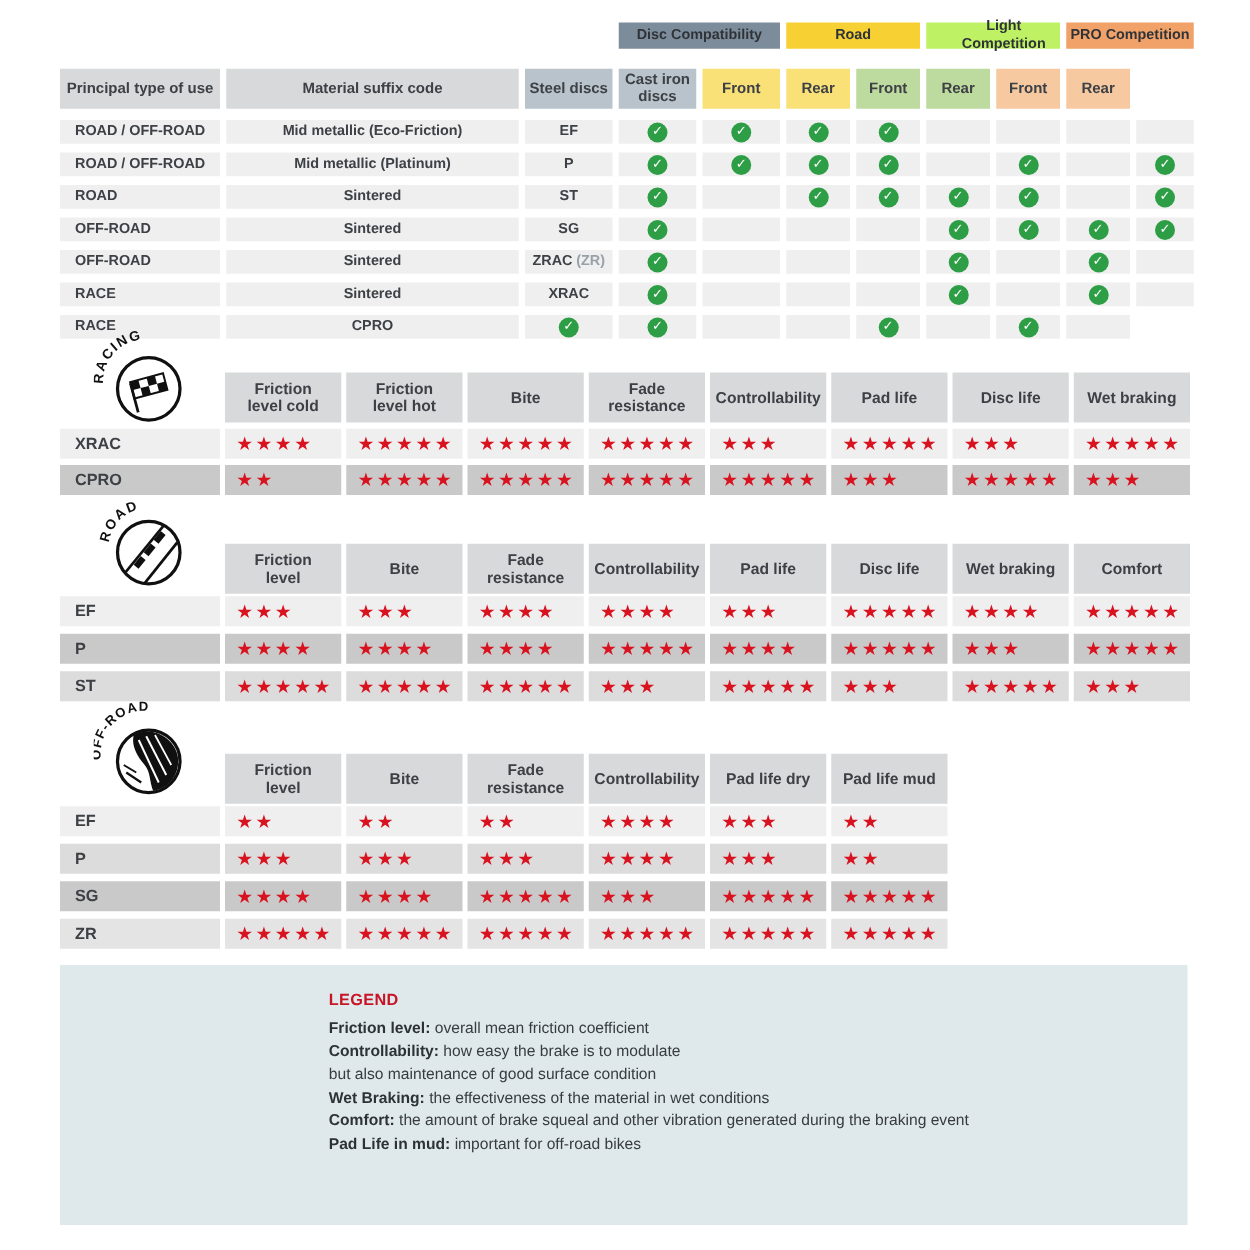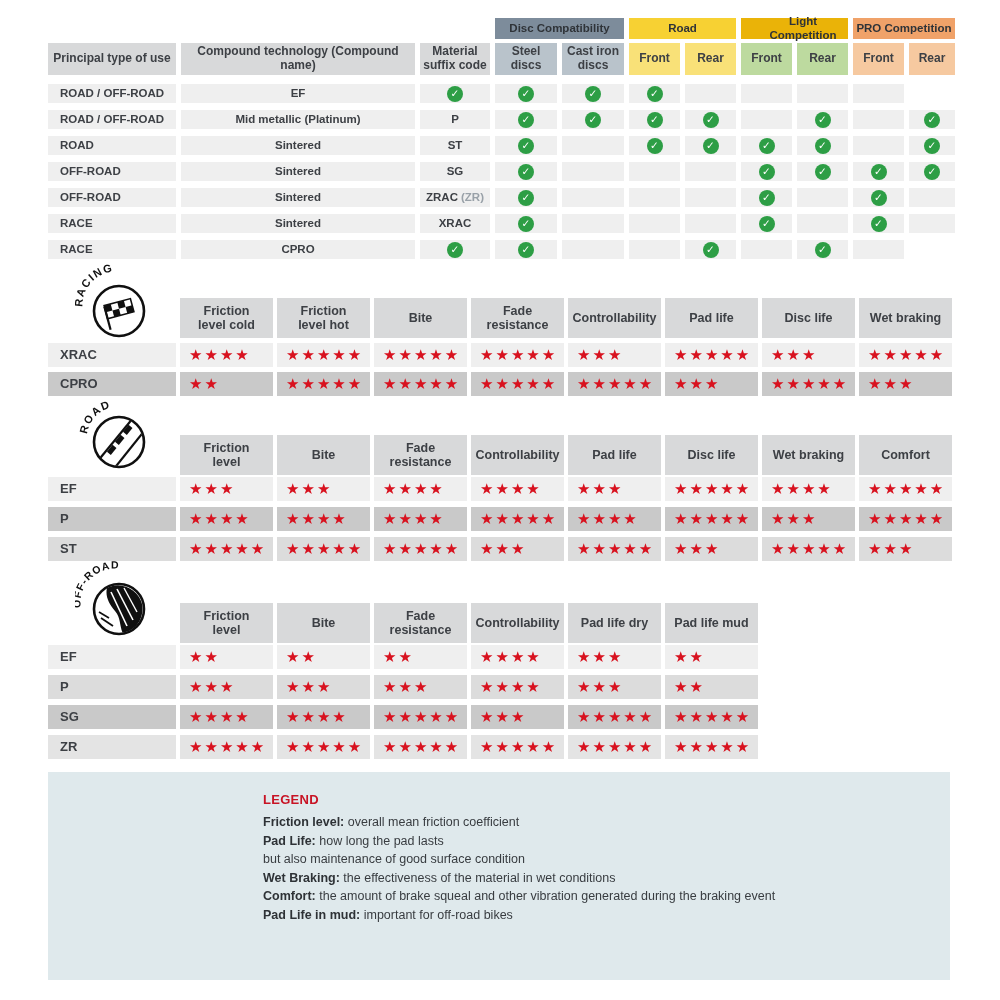--- a/index.html
+++ b/index.html
@@ -6,21 +6,21 @@
   .page{position:relative;width:1000px;height:1000px;background:#fff;overflow:hidden;
         font-family:"Liberation Sans","DejaVu Sans",sans-serif;color:#3d4045;}
 
   
   .compat{position:absolute;left:48px;top:18px;width:907px;}
   .crow{display:grid;grid-template-columns:128px 234px 70px 62px 62px 51px 51px 51px 51px 51px 46px;column-gap:5px;}
   .cell{display:flex;align-items:center;justify-content:center;text-align:center;line-height:1.15;}
   .groups{margin-bottom:4px;}
   .groups .cell{height:21px;font-size:11.5px;font-weight:700;color:#2f3338;}
   .subs{margin-bottom:9px;}
-  .subs .cell{height:32px;font-size:12px;font-weight:700;}
+  .subs .cell{height:32px;font-size:12px;font-weight:700;margin-top:12px;}
   .hgray{background:var(--header-gray);}
   .data{margin-bottom:7px;}
   .data .cell{height:19px;font-size:11.5px;font-weight:700;}
   .light{background:var(--row-light);}
   .left{justify-content:flex-start;text-align:left;padding-left:12px;}
   .spacer{background:transparent !important;}
   .check{width:16px;height:16px;border-radius:50%;background:var(--check-green);color:#fff;
          font-size:10.5px;font-weight:700;display:flex;align-items:center;justify-content:center;}
   .sfx{color:#99a1a8;margin-left:3px;font-weight:700;}
 
@@ -57,38 +57,38 @@
 </head>
 <body>
 
 <div class="page">
 
   <div class="compat">
       <div class="crow groups">
         <div class="cell spacer" style="grid-column: 1 / span 3;"></div>
         <div class="cell" style="grid-column: span 2; background: rgb(125, 140, 155);">Disc Compatibility</div>
         <div class="cell" style="grid-column: span 2; background: rgb(247, 209, 51);">Road</div>
-        <div class="cell" style="grid-column: span 2; background: #eab308; padding-left: 17px;">Light Competition</div>
+        <div class="cell" style="grid-column: span 2; background: #bef264; padding-left: 17px;">Light Competition</div>
         <div class="cell" style="grid-column: span 2; background: rgb(240, 162, 105);">PRO Competition</div>
       </div>
       <div class="crow subs">
         <div class="cell hgray">Principal type of use</div>
-        <div class="cell hgray">Compound technology (Compound name)</div>
         <div class="cell hgray">Material suffix code</div>
         <div class="cell" style="background: rgb(185, 195, 203);">Steel discs</div>
         <div class="cell" style="background: rgb(185, 195, 203);">Cast iron discs</div>
         <div class="cell" style="background: rgb(249, 225, 120);">Front</div>
         <div class="cell" style="background: rgb(249, 225, 120);">Rear</div>
         <div class="cell" style="background: rgb(189, 218, 159);">Front</div>
         <div class="cell" style="background: rgb(189, 218, 159);">Rear</div>
         <div class="cell" style="background: rgb(246, 201, 160);">Front</div>
         <div class="cell" style="background: rgb(246, 201, 160);">Rear</div>
       </div>
       <div class="crow data">
         <div class="cell light left">ROAD / OFF-ROAD</div>
+        <div class="cell light">Mid metallic (Eco-Friction)</div>
         <div class="cell light">EF</div>
         <div class="cell light">
           <span class="check">✓</span>
         </div>
         <div class="cell light">
           <span class="check">✓</span>
         </div>
         <div class="cell light">
           <span class="check">✓</span>
         </div>
@@ -554,21 +554,21 @@
           </div>
         </div>
       </div>
   </div>
 
   <div class="legend">
     <div class="legend-inner">
       <div class="ltitle">LEGEND</div>
       <div>
           <div class="lline"><span class="lterm">Friction level:</span> overall mean friction coefficient</div>
-          <div class="lline"><span class="lterm">Pad Life:</span> how long the pad lasts</div>
+          <div class="lline"><span class="lterm">Controllability:</span> how easy the brake is to modulate</div>
           <div class="lline">but also maintenance of good surface condition</div>
           <div class="lline"><span class="lterm">Wet Braking:</span> the effectiveness of the material in wet conditions</div>
           <div class="lline"><span class="lterm">Comfort:</span> the amount of brake squeal and other vibration generated during the braking event</div>
           <div class="lline"><span class="lterm">Pad Life in mud:</span> important for off-road bikes</div>
         </div>
     </div>
   </div>
 
 </div>
 

